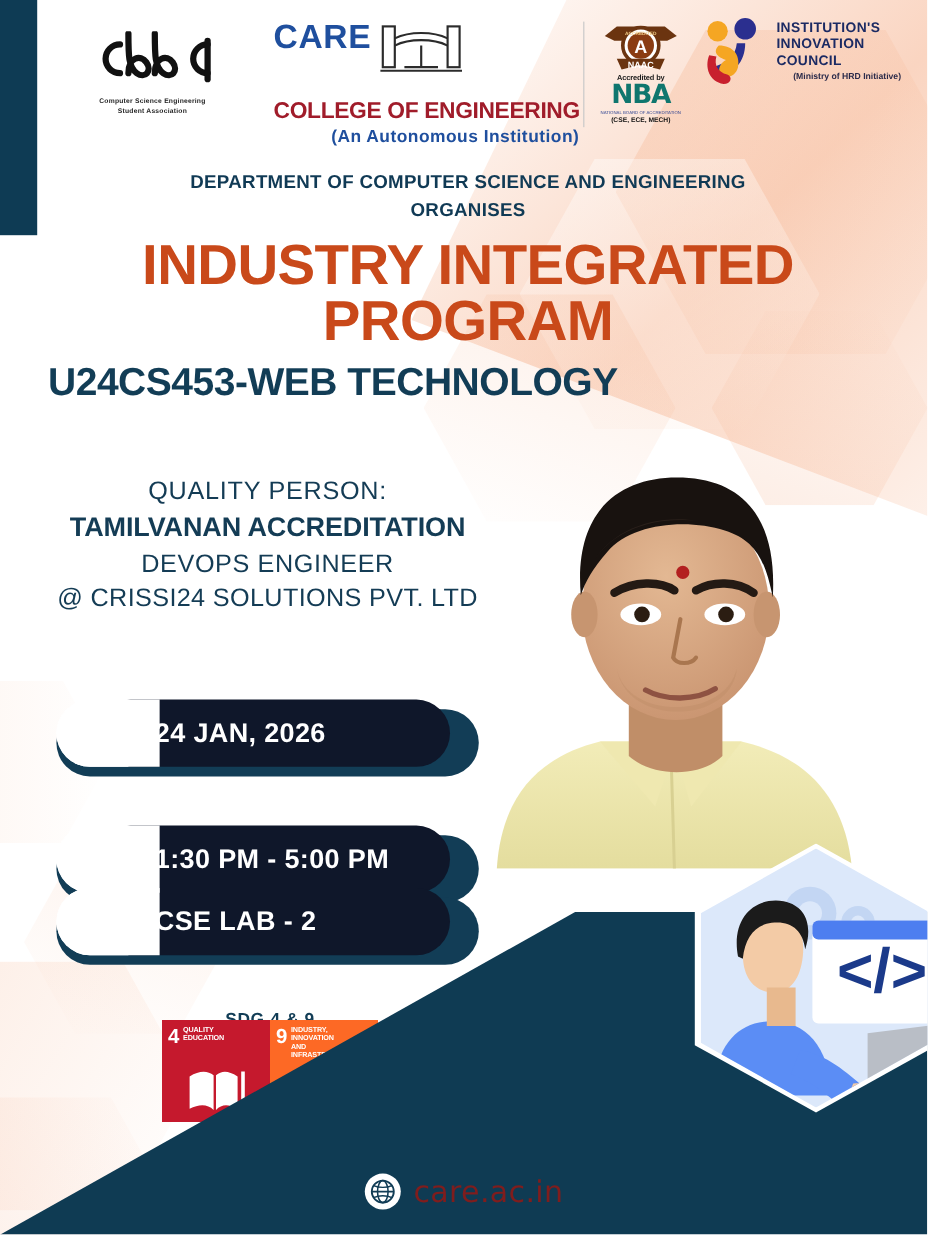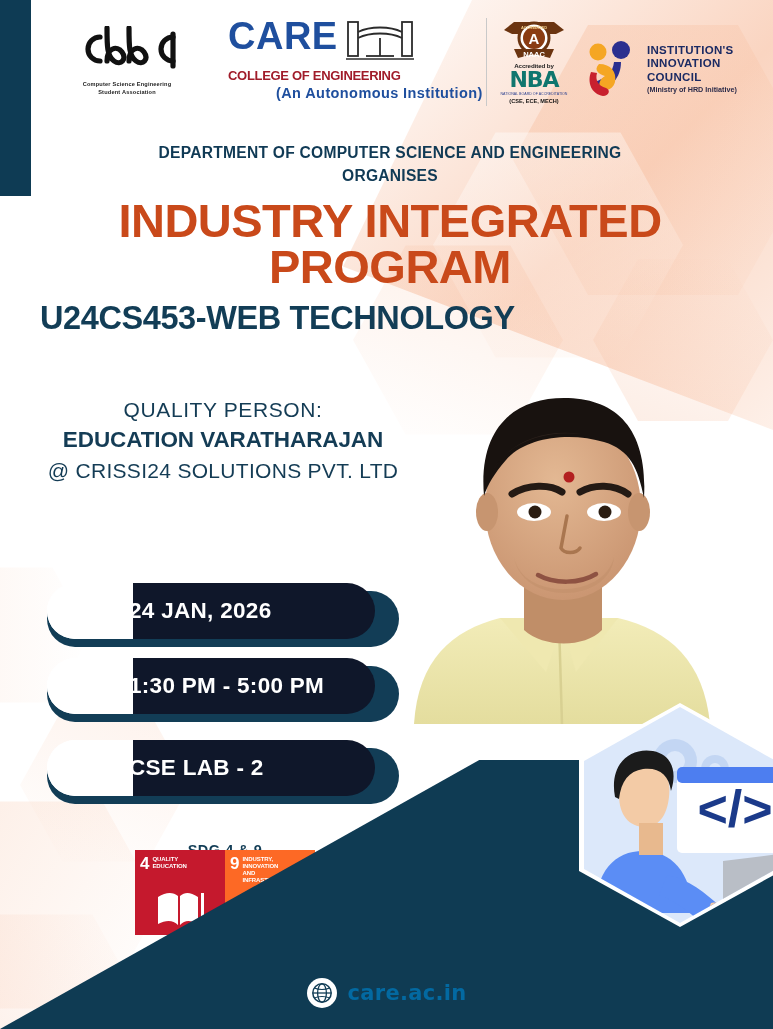--- a/index.html
+++ b/index.html
@@ -90,53 +90,53 @@
     color: #111; line-height: 1;
   }
   .csea-sub {
     font-size: 5.6px; font-weight: 700; color: #222;
     line-height: 1.35; margin-top: 3px; letter-spacing: .2px;
   }
 
   .logo-care { position: absolute; left: 228px; top: 18px; width: 250px; }
   .care-row { display: flex; align-items: flex-start; gap: 6px; }
   .care-word {
-    font-size: 38px; font-weight: 700; color: #1f4f9e;
+    font-size: 28px; font-weight: 700; color: #1f4f9e;
     letter-spacing: .5px; line-height: .95;
   }
   .care-arch { width: 72px; height: 44px; flex: 0 0 auto; }
   .care-coll {
-    font-size: 13px; font-weight: 700; color: #a01c2a;
-    letter-spacing: -.3px; margin-top: 6px; white-space: nowrap;
+    font-size: 19px; font-weight: 700; color: #a01c2a;
+    letter-spacing: -.3px; margin-top: 20px; white-space: nowrap;
   }
   .care-auto {
     font-size: 14.5px; font-weight: 600; color: #1f4f9e;
     letter-spacing: .4px; margin-top: 2px; white-space: nowrap; margin-left: 48px;
   }
 
   .accred-divider {
     position: absolute; left: 486px; top: 18px;
     width: 1px; height: 88px; background: #c9c9c9;
   }
   .logo-naac { position: absolute; left: 497px; top: 16px; width: 74px; text-align:center; }
   .logo-nba  { position: absolute; left: 495px; top: 62px; width: 78px; text-align:center; }
   .nba-label { font-size: 6.2px; font-weight: 700; color: #1a1a1a; letter-spacing: -.1px; }
   .nba-mark  {
     font-size: 22px; font-weight: 700; color: #0f766e;
     line-height: 1; letter-spacing: -1px; font-family: "DejaVu Sans", sans-serif;
   }
   .nba-tiny  { font-size: 3.6px; color: #2a3f8f; line-height: 1.25; margin-top: 1px; }
   .nba-depts { font-size: 5.6px; font-weight: 700; color: #111; margin-top: 2px; }
 
-  .logo-iic { position: absolute; left: 585px; top: 38px; display: flex; gap: 8px; align-items: center; }
+  .logo-iic { position: absolute; left: 585px; top: 12px; display: flex; gap: 8px; align-items: center; }
   .iic-text { color: #1b2a63; }
   .iic-l1, .iic-l2, .iic-l3 {
     font-size: 11.5px; font-weight: 700; letter-spacing: .3px; line-height: 1.18;
   }
-  .iic-sub { font-size: 7.2px; font-weight: 600; color: #2b2b4a; margin-top: 1px; }
+  .iic-sub { font-size: 7.2px; font-weight: 600; color: #2b2b4a; margin-top: 1px; margin-left: 14px; }
 
   
   .dept {
     position: absolute; left: 60px; top: 141px; width: 660px;
     text-align: center; color: #103a55;
     font-size: 15.6px; font-weight: 700; letter-spacing: .25px; line-height: 1.5;
   }
   .title-main {
     position: absolute; left: 40px; top: 198px; width: 700px;
     text-align: center; color: #c9491a;
@@ -163,21 +163,21 @@
   .rp-label { font-size: 21px; font-weight: 400; letter-spacing: .6px; line-height: 1.35; }
   .rp-name  { font-size: 22.5px; font-weight: 700; letter-spacing: -.1px; line-height: 1.45; }
   .rp-role  { font-size: 21px; font-weight: 400; letter-spacing: .5px; line-height: 1.35; }
   .rp-org   { font-size: 21px; font-weight: 400; letter-spacing: .3px; line-height: 1.35; }
 
   
   .pill-row {
     position: absolute; display: flex; align-items: center; height: 56px;
   }
   .pill-row.r1 { left: 47px; top: 583px; }
-  .pill-row.r2 { left: 47px; top: 658px; }
+  .pill-row.r2 { left: 47px; top: 688px; }
   .pill-row.r3 { left: 47px; top: 740px; }
 
   .pill-icon {
     position: relative; z-index: 3;
     width: 60px; height: 56px;
     background: #ffffff;
     border-radius: 30px 0 0 30px;
     display: flex; align-items: center; justify-content: center;
   }
   .pill-body {
@@ -239,21 +239,21 @@
   }
   .footer-url {
     position: absolute; left: 0; top: 978px; width: 773px;
     display: flex; align-items: center; justify-content: center; gap: 11px;
   }
   .globe-icon {
     width: 30px; height: 30px; border-radius: 50%;
     background: #ffffff; display: flex; align-items: center; justify-content: center;
   }
   .url-text {
-    color: #0369a1; font-size: 21px; font-weight: 700; letter-spacing: .3px;
+    color: #7f1d1d; font-size: 25px; font-weight: 400; letter-spacing: .3px;
     font-family: "DejaVu Sans", sans-serif;
   }
 </style>
 </head>
 <body>
 
 <div id="poster">
 
   <div class="bg-layer">
     <div class="bg-peach-right"></div>
@@ -398,21 +398,22 @@
       <path d="M163 144 L157 176 C160 182 172 182 176 176" stroke="#a9764f" stroke-width="3.5" fill="none" stroke-linecap="round"></path>
 
       <path d="M134 203 C150 212 176 212 192 202" stroke="#8e5242" stroke-width="4.5" fill="none" stroke-linecap="round"></path>
 
       <path d="M110 185 C118 228 200 228 210 185 C206 232 118 234 110 185 Z" fill="#bb8a64" opacity=".35"></path>
     </svg>
   </div>
 
   <div class="resource">
     <div class="rp-label">QUALITY PERSON:</div>
-    <div class="rp-name">EDUCATION VARATHARAJAN</div>
+    <div class="rp-name">TAMILVANAN ACCREDITATION</div>
+    <div class="rp-role">DEVOPS ENGINEER</div>
     <div class="rp-org">@ CRISSI24 SOLUTIONS PVT. LTD</div>
   </div>
 
   <div class="pill-row r1">
     <div class="pill-shadow"></div>
     <div class="pill-notch"></div>
     <div class="pill-icon">
       <svg width="36" height="36" viewBox="0 0 36 36">
         <rect x="3" y="7" width="30" height="26" rx="3" fill="#123d56"></rect>
         <rect x="5.5" y="14" width="25" height="16.5" fill="#ffffff"></rect>

